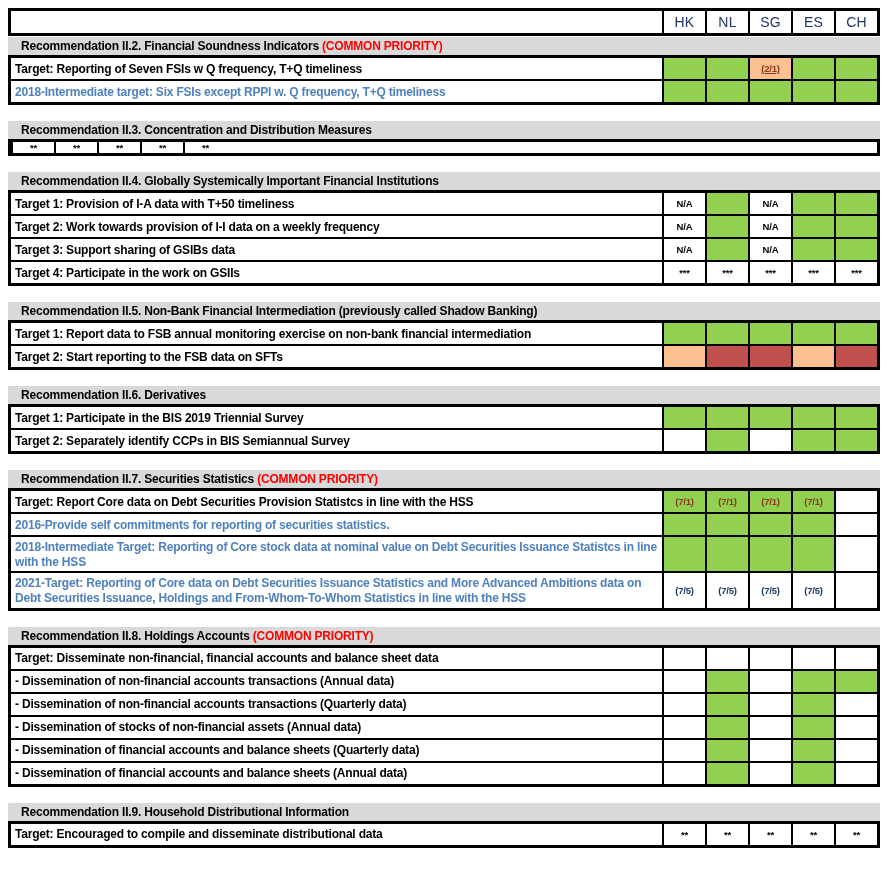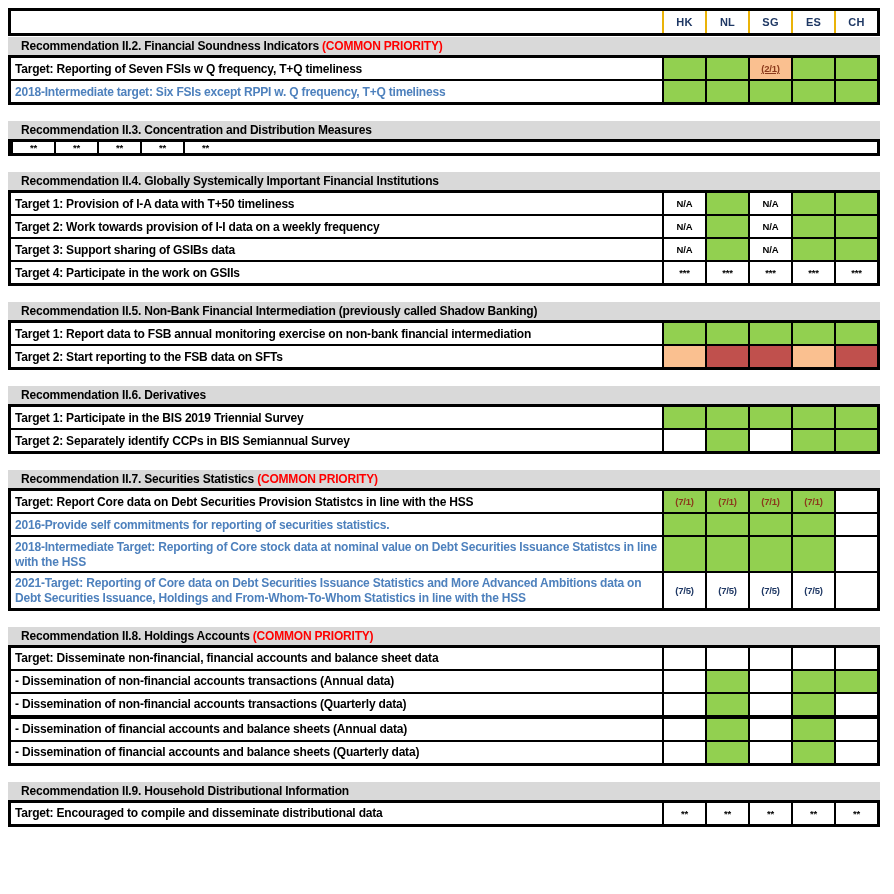--- a/index.html
+++ b/index.html
@@ -16,23 +16,23 @@
   
   .header-row {
     display: flex;
     border: 3px solid #000;
     background: #fff;
     height: 28px;
   }
   .header-row .label-cell { border: none; }
   .col-head {
     width: 43px;
-    border-left: 2px solid #eab308;
+    border-left: 2px solid #000000;
     display: flex; align-items: center; justify-content: center;
-    font-size: 11px; font-weight: bold;
+    font-size: 14px; font-weight: normal;
     color: #1F3864;
     letter-spacing: 0.2px;
   }
   
   .section { margin-top: 16px; }
   #sections .section:first-child { margin-top: 1px; }
   .section-bar {
     background: #D9D9D9;
     min-height: 18px;
     padding: 2px 4px 1px 13px;
@@ -256,42 +256,43 @@
           </div>
           <div class="row">
             <div class="label-cell lbl-black">- Dissemination of non-financial accounts transactions (Quarterly data)</div>
             <div class="status-cell" style="background: rgb(255, 255, 255);"></div>
             <div class="status-cell" style="background: rgb(146, 208, 80);"></div>
             <div class="status-cell" style="background: rgb(255, 255, 255);"></div>
             <div class="status-cell" style="background: rgb(146, 208, 80);"></div>
             <div class="status-cell" style="background: rgb(255, 255, 255);"></div>
           </div>
           <div class="row">
+            <div class="label-cell lbl-black">- Dissemination of stocks of non-financial assets (Annual data)</div>
+            <div class="status-cell" style="background: rgb(255, 255, 255);"></div>
+            <div class="status-cell" style="background: rgb(146, 208, 80);"></div>
+            <div class="status-cell" style="background: rgb(255, 255, 255);"></div>
+            <div class="status-cell" style="background: rgb(146, 208, 80);"></div>
+            <div class="status-cell" style="background: rgb(255, 255, 255);"></div>
+          </div>
+          <div class="row">
+            <div class="label-cell lbl-black">- Dissemination of financial accounts and balance sheets  (Quarterly data)</div>
             <div class="status-cell" style="background: rgb(255, 255, 255);"></div>
             <div class="status-cell" style="background: rgb(146, 208, 80);"></div>
             <div class="status-cell" style="background: rgb(255, 255, 255);"></div>
             <div class="status-cell" style="background: rgb(146, 208, 80);"></div>
             <div class="status-cell" style="background: rgb(255, 255, 255);"></div>
           </div>
           <div class="row">
             <div class="label-cell lbl-black">- Dissemination of financial accounts and balance sheets (Annual data)</div>
             <div class="status-cell" style="background: rgb(255, 255, 255);"></div>
             <div class="status-cell" style="background: rgb(146, 208, 80);"></div>
             <div class="status-cell" style="background: rgb(255, 255, 255);"></div>
             <div class="status-cell" style="background: rgb(146, 208, 80);"></div>
             <div class="status-cell" style="background: rgb(255, 255, 255);"></div>
           </div>
-          <div class="row">
-            <div class="label-cell lbl-black">- Dissemination of financial accounts and balance sheets  (Quarterly data)</div>
-            <div class="status-cell" style="background: rgb(255, 255, 255);"></div>
-            <div class="status-cell" style="background: rgb(146, 208, 80);"></div>
-            <div class="status-cell" style="background: rgb(255, 255, 255);"></div>
-            <div class="status-cell" style="background: rgb(146, 208, 80);"></div>
-            <div class="status-cell" style="background: rgb(255, 255, 255);"></div>
-          </div>
         </div>
       </div>
       <div class="section">
         <div class="section-bar"><span class="sec-title">Recommendation II.9. Household Distributional Information</span></div>
         <div class="rows">
           <div class="row">
             <div class="label-cell lbl-black">Target: Encouraged to compile and disseminate distributional data</div>
             <div class="status-cell" style="background: rgb(255, 255, 255); color: rgb(0, 0, 0);">**</div>
             <div class="status-cell" style="background: rgb(255, 255, 255); color: rgb(0, 0, 0);">**</div>
             <div class="status-cell" style="background: rgb(255, 255, 255); color: rgb(0, 0, 0);">**</div>

